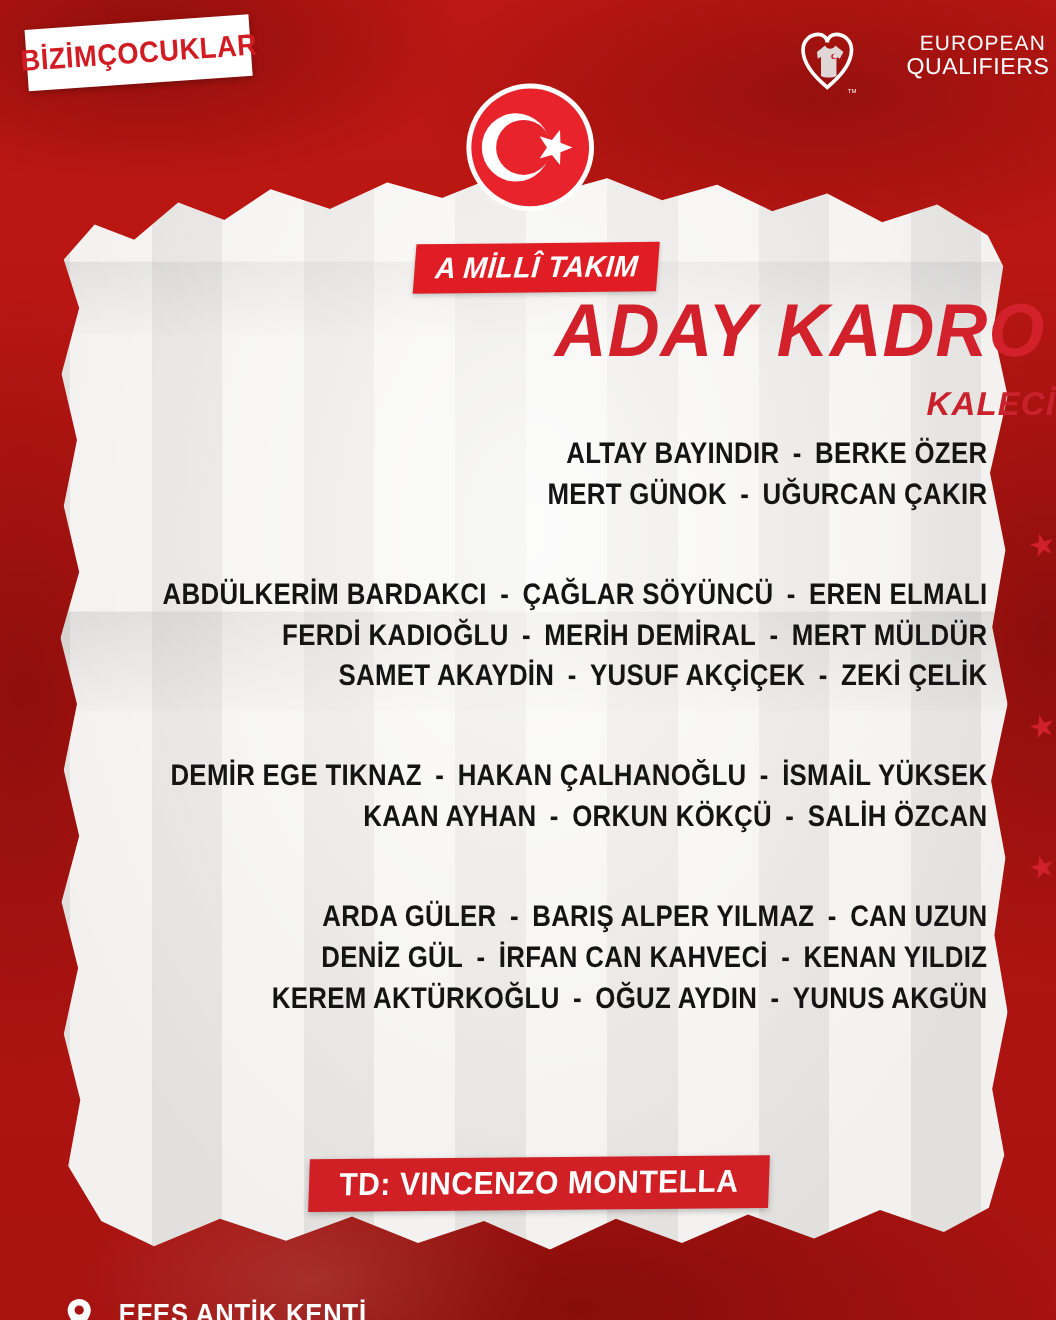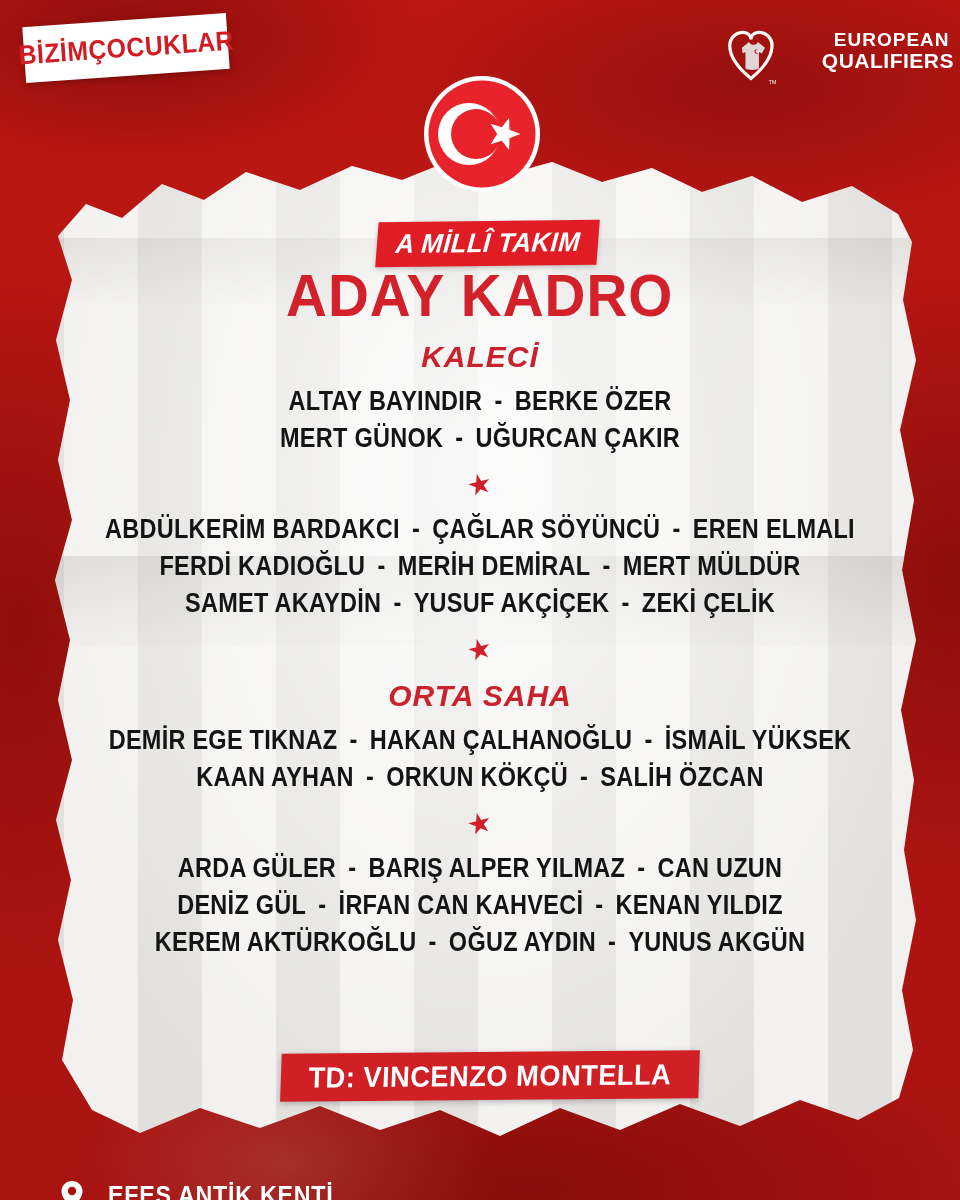--- a/index.html
+++ b/index.html
@@ -46,40 +46,40 @@
     position:absolute;left:24px;top:20px;width:204px;height:56px;background:#ffffff;
     transform:rotate(-4deg);display:flex;align-items:center;justify-content:center;
     box-shadow:0 2px 6px rgba(0,0,0,0.25);
   }
   .badge-bizim span{
     color:#d21c24;font-weight:900;font-size:27px;letter-spacing:0.5px;
     transform:scaleX(0.92);white-space:nowrap;
   }
   
   .eq-logo{position:absolute;left:724px;top:12px;width:230px;height:92px;display:flex;align-items:flex-start;}
-  .eq-text{margin-top:18px;color:#ffffff;font-weight:700;line-height:1.06;margin-left:44px;}
+  .eq-text{margin-top:18px;color:#ffffff;font-weight:400;line-height:1.06;margin-left:44px;}
   .eq-text .l1{font-size:19px;letter-spacing:1px;margin-left:12px;}
   .eq-text .l2{font-size:21px;letter-spacing:0.5px;text-align:right;}
   
   .flag{position:absolute;left:422px;top:74px;width:120px;height:120px;}
   
   .team-banner{
     position:absolute;left:377px;top:221px;width:221px;height:45px;background:#e01d24;
     transform:skewX(-5deg) rotate(-0.6deg);display:flex;align-items:center;justify-content:center;
     box-shadow:0 2px 5px rgba(0,0,0,0.2);
   }
   .team-banner span{color:#fff;font-weight:900;font-style:italic;font-size:27px;letter-spacing:0.5px;transform:scaleX(0.95);white-space:nowrap;}
   
   .main-title{
-    position:absolute;left:0;right:0;top:262px;text-align:center;
-    color:#d2212b;font-size:59px;font-weight:900;letter-spacing:1px;
+    position:absolute;left:0;right:0;top:262px;text-align:right;
+    color:#d2212b;font-size:68px;font-weight:900;font-style:italic;letter-spacing:1px;
   }
   .main-title span{display:inline-block;transform:scaleX(0.96);}
   
-  #sections-root{position:absolute;left:0;right:0;top:337px;text-align:center;}
+  #sections-root{position:absolute;left:0;right:0;top:348px;text-align:right;}
   .section-heading{
     color:#c9222c;font-size:30px;font-weight:900;font-style:italic;
     height:40px;line-height:40px;margin-bottom:6px;letter-spacing:1px;
   }
   .name-row{
     color:#141414;font-size:27px;font-weight:800;line-height:37px;
     transform:scaleX(0.87);white-space:nowrap;letter-spacing:0.3px;
   }
   .name-row .dash{margin:0 14px;}
   .star-sep{height:34px;line-height:34px;margin:11px 0 9px;}
@@ -140,21 +140,20 @@
 
   <div id="sections-root">
       <div class="section-heading">KALECİ</div>
       <div class="name-row"><span class="nm">ALTAY BAYINDIR</span><span class="dash">-</span><span class="nm">BERKE ÖZER</span></div>
       <div class="name-row"><span class="nm">MERT GÜNOK</span><span class="dash">-</span><span class="nm">UĞURCAN ÇAKIR</span></div>
       <div class="star-sep"><span class="star-glyph">★</span></div>
       <div class="name-row"><span class="nm">ABDÜLKERİM BARDAKCI</span><span class="dash">-</span><span class="nm">ÇAĞLAR SÖYÜNCÜ</span><span class="dash">-</span><span class="nm">EREN ELMALI</span></div>
       <div class="name-row"><span class="nm">FERDİ KADIOĞLU</span><span class="dash">-</span><span class="nm">MERİH DEMİRAL</span><span class="dash">-</span><span class="nm">MERT MÜLDÜR</span></div>
       <div class="name-row"><span class="nm">SAMET AKAYDİN</span><span class="dash">-</span><span class="nm">YUSUF AKÇİÇEK</span><span class="dash">-</span><span class="nm">ZEKİ ÇELİK</span></div>
       <div class="star-sep"><span class="star-glyph">★</span></div>
-      <div class="section-heading">ORTA SAHA</div>
       <div class="name-row"><span class="nm">DEMİR EGE TIKNAZ</span><span class="dash">-</span><span class="nm">HAKAN ÇALHANOĞLU</span><span class="dash">-</span><span class="nm">İSMAİL YÜKSEK</span></div>
       <div class="name-row"><span class="nm">KAAN AYHAN</span><span class="dash">-</span><span class="nm">ORKUN KÖKÇÜ</span><span class="dash">-</span><span class="nm">SALİH ÖZCAN</span></div>
       <div class="star-sep"><span class="star-glyph">★</span></div>
       <div class="name-row"><span class="nm">ARDA GÜLER</span><span class="dash">-</span><span class="nm">BARIŞ ALPER YILMAZ</span><span class="dash">-</span><span class="nm">CAN UZUN</span></div>
       <div class="name-row"><span class="nm">DENİZ GÜL</span><span class="dash">-</span><span class="nm">İRFAN CAN KAHVECİ</span><span class="dash">-</span><span class="nm">KENAN YILDIZ</span></div>
       <div class="name-row"><span class="nm">KEREM AKTÜRKOĞLU</span><span class="dash">-</span><span class="nm">OĞUZ AYDIN</span><span class="dash">-</span><span class="nm">YUNUS AKGÜN</span></div>
     </div>
 
   <div class="coach-banner">
     <span>TD: VINCENZO MONTELLA</span>

